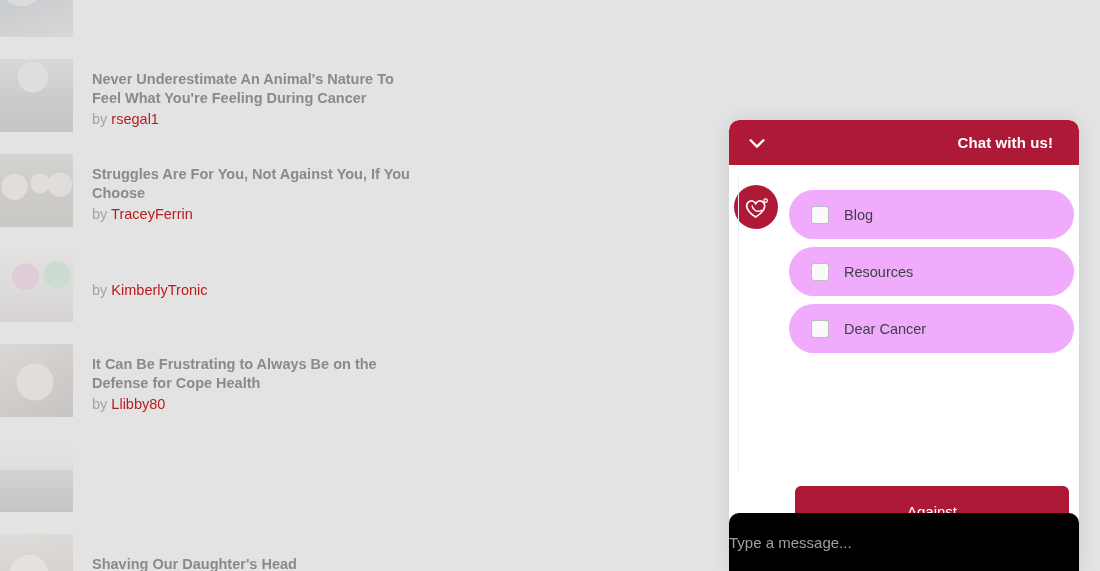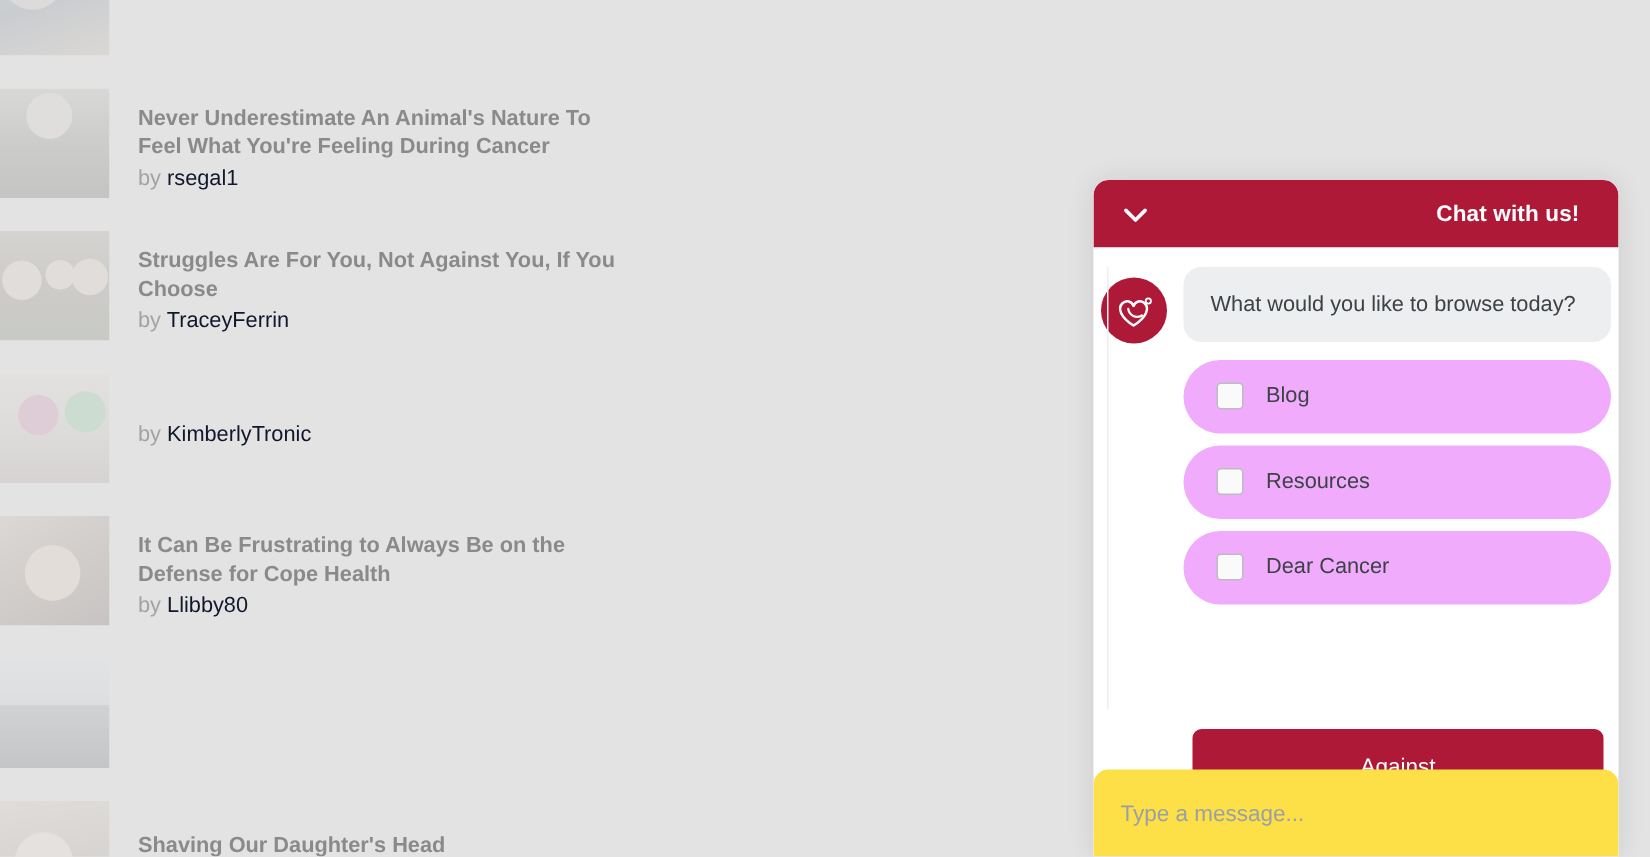--- a/index.html
+++ b/index.html
@@ -85,21 +85,21 @@
     color: #8a8a8a;
     max-width: 320px;
   }
 
   .article-by {
     font-size: 14.5px;
     color: #a3a3a3;
     margin-top: 3px;
   }
   .article-by .author {
-    color: #0f172a;
+    color: #b91c1c;
     text-decoration: none;
   }
 
   
   #chat-widget {
     position: absolute;
     left: 729px;
     top: 120px;
     width: 350px;
     height: 451px;
@@ -231,25 +231,24 @@
     font-size: 15px;
     cursor: pointer;
   }
 
   #chat-input-area {
     position: absolute;
     left: 0;
     top: 393px;
     width: 350px;
     height: 58px;
-    background: #fde047;
+    background: #000000;
     border-radius: 10px 10px 0 0;
     display: flex;
     align-items: center;
-    padding-left: 18px;
   }
 
   #chat-input {
     border: none;
     outline: none;
     background: transparent;
     font-family: "Liberation Sans", sans-serif;
     font-size: 15px;
     color: #6f7479;
     width: 300px;
@@ -364,21 +363,20 @@
         <svg width="27" height="25" viewBox="0 0 34 30" aria-hidden="true">
           <path d="M16 27 C5 20, 2.5 12.5, 6.5 8.5 C10 5, 14.5 7, 16 10.5
                    C17.5 7, 22 5, 25.5 8.5 C29.5 12.5, 27 20, 16 27 Z" fill="none" stroke="#ffffff" stroke-width="2.1" stroke-linejoin="round"></path>
           <path d="M11.5 13 C12.5 18.5, 18 21.5, 23 18.5" fill="none" stroke="#ffffff" stroke-width="1.9" stroke-linecap="round"></path>
           <circle cx="28.4" cy="6.4" r="2.2" fill="none" stroke="#ffffff" stroke-width="1.6"></circle>
         </svg>
       </div>
 
       <div id="bubble-col">
 
-        <div id="bot-bubble">What would you like to browse today?</div>
 
         <div id="options">
 
           <div class="option">
             <span class="box"></span>
             <span class="lbl">Blog</span>
           </div>
 
           <div class="option">
             <span class="box"></span>

